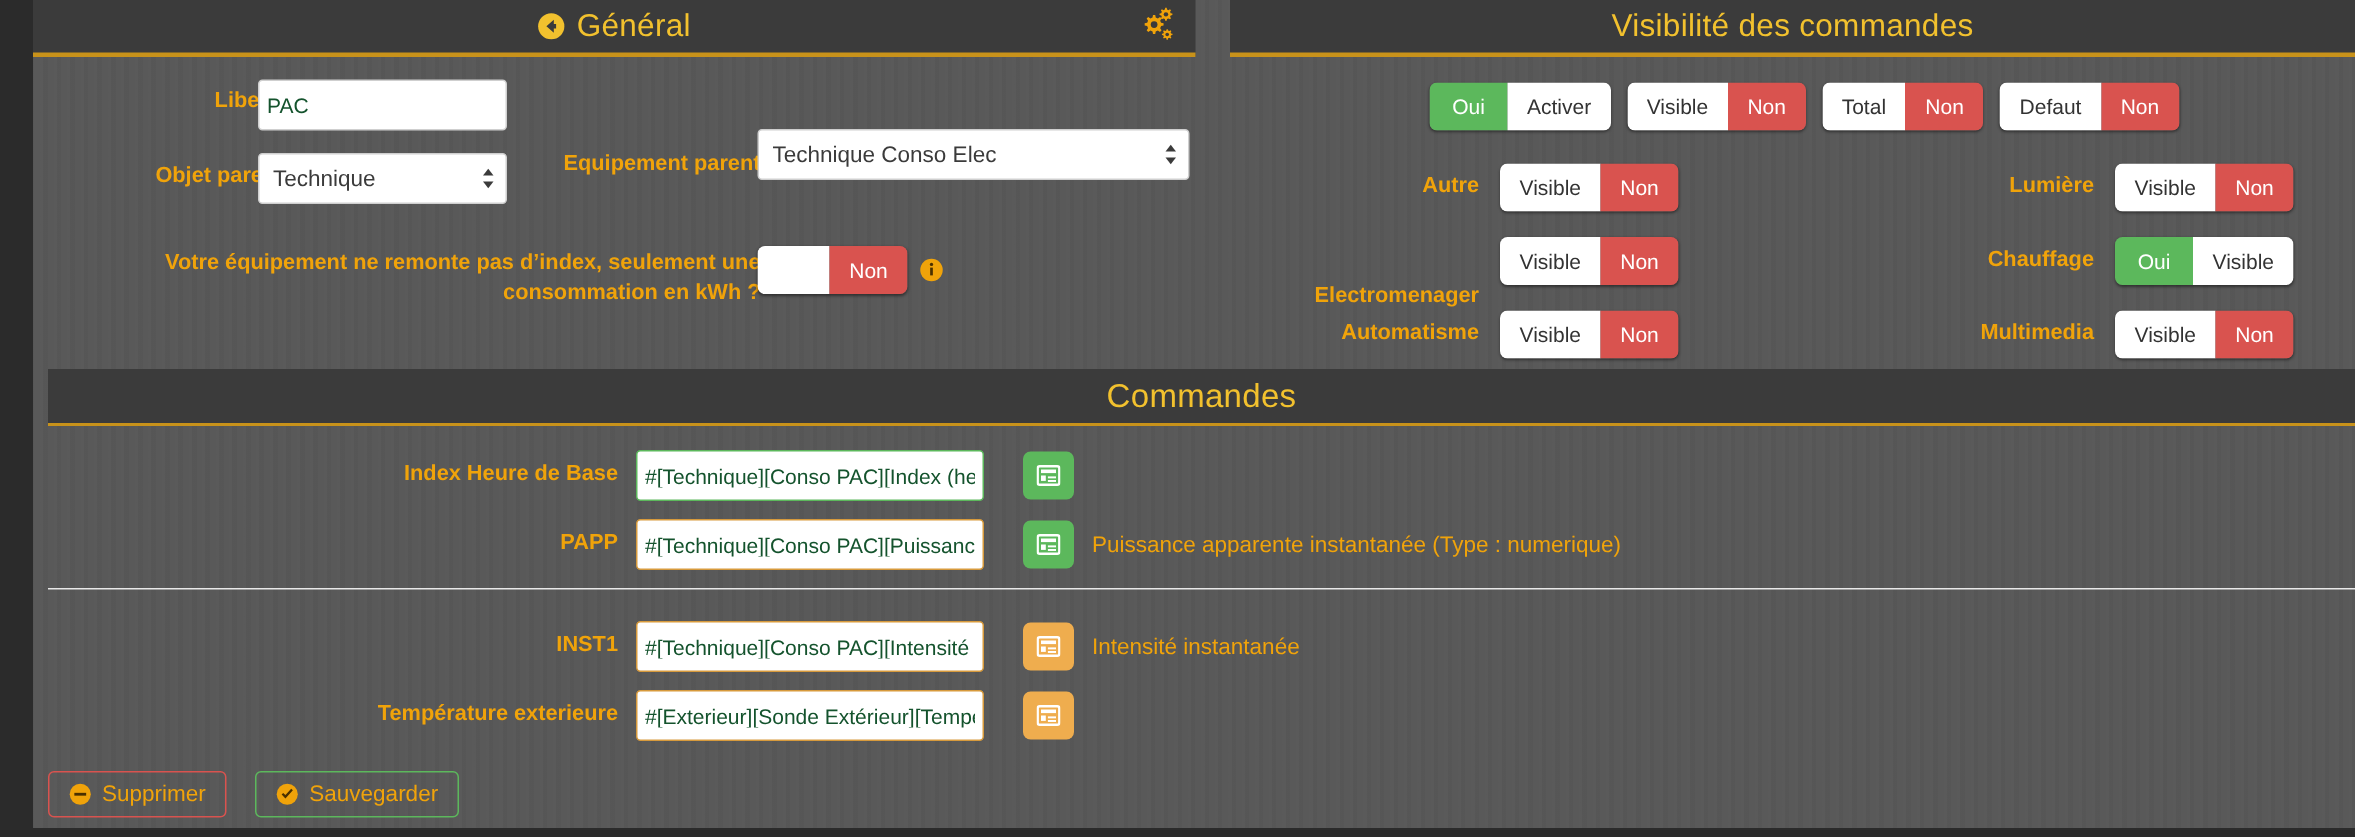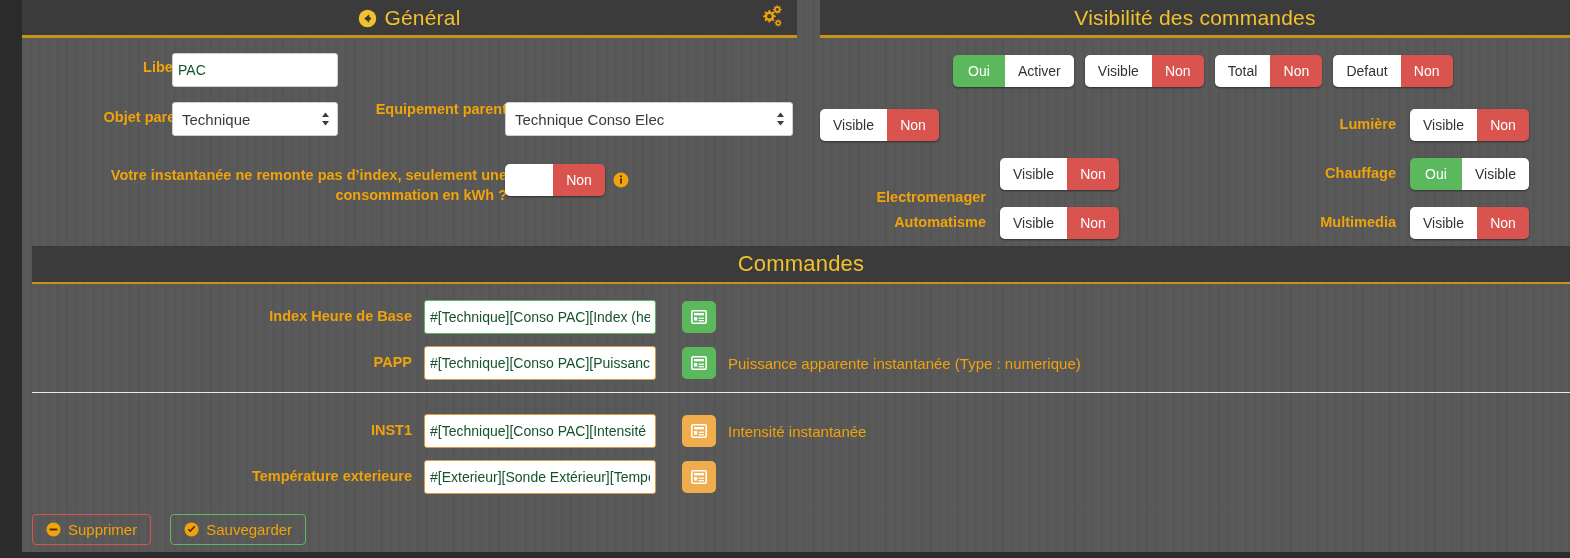--- a/index.html
+++ b/index.html
@@ -190,33 +190,33 @@
       </select>
       <span class="caret">
         <svg width="9" height="15" viewBox="0 0 9 15">
           <path d="M4.5 1 L8 5.5 L1 5.5 Z" fill="#3b3b3b"></path>
           <path d="M4.5 14 L8 9.5 L1 9.5 Z" fill="#3b3b3b"></path>
         </svg>
       </span>
     </div>
 
     <div style="position:absolute; left:342px; top:62px; width:143px;" class="lbl">Equipement parent</div>
-    <div class="selwrap" style="position:absolute; left:483px; top:64px; width:288px;">
+    <div class="selwrap" style="position:absolute; left:483px; top:48px; width:288px;">
       <select class="sel">
         <option>Technique Conso Elec</option>
       </select>
       <span class="caret">
         <svg width="9" height="15" viewBox="0 0 9 15">
           <path d="M4.5 1 L8 5.5 L1 5.5 Z" fill="#3b3b3b"></path>
           <path d="M4.5 14 L8 9.5 L1 9.5 Z" fill="#3b3b3b"></path>
         </svg>
       </span>
     </div>
 
-    <div style="position:absolute; left:60px; top:128px; width:425px;" class="lbl">Votre instantanée ne remonte pas d’index, seulement une consommation en kWh ?</div>
+    <div style="position:absolute; left:60px; top:128px; width:425px;" class="lbl">Votre équipement ne remonte pas d’index, seulement une consommation en kWh ?</div>
     <div style="position:absolute; left:483px; top:126px; display:flex; align-items:center;">
       <span class="tgl">
         <span class="seg off" style="min-width:48px;"></span>
         <span class="seg red">Non</span>
       </span>
       <span style="margin-left:8px; display:flex;">
         <svg width="16" height="16" viewBox="0 0 16 16">
           <circle cx="8" cy="8" r="7.5" fill="#f0a30a"></circle>
           <rect x="7.1" y="6.4" width="1.8" height="5.2" fill="#4a3000"></rect>
           <circle cx="8" cy="4.3" r="1.1" fill="#4a3000"></circle>
@@ -245,20 +245,21 @@
           <span class="seg red">Non</span>
         </span>
         <span class="tgl">
           <span class="seg off">Defaut</span>
           <span class="seg red">Non</span>
         </span>
       </div>
 
     <div id="left-rows" style="position:absolute; left:0; top:62px; width:340px;">
         <div style="display: flex; align-items: center; height: 49px;">
+          <div class="lbl" style="width: 180px; padding-right: 14px;">Autre</div>
           <span class="tgl">
             <span class="seg off">Visible</span>
             <span class="seg red">Non</span>
           </span>
         </div>
         <div style="display: flex; align-items: center; height: 49px;">
           <div class="lbl" style="width: 180px; padding-right: 14px; margin-top: 48px;">Electromenager</div>
           <span class="tgl">
             <span class="seg off">Visible</span>
             <span class="seg red">Non</span>

